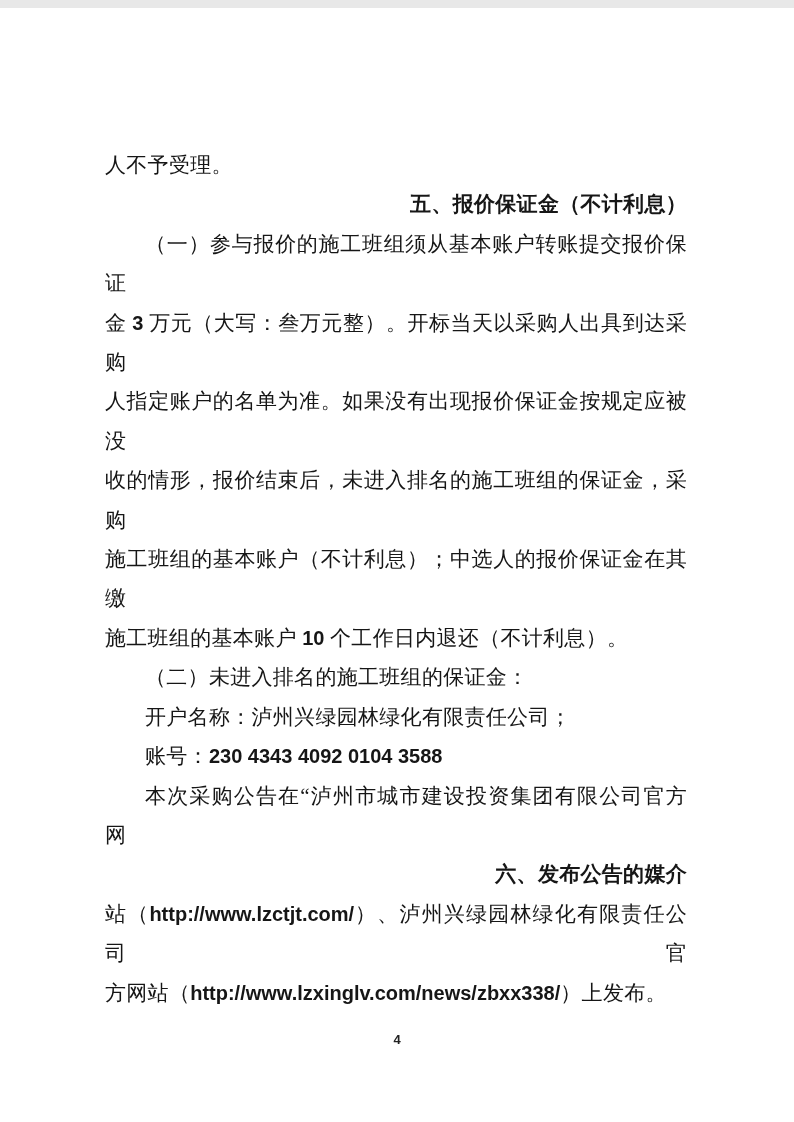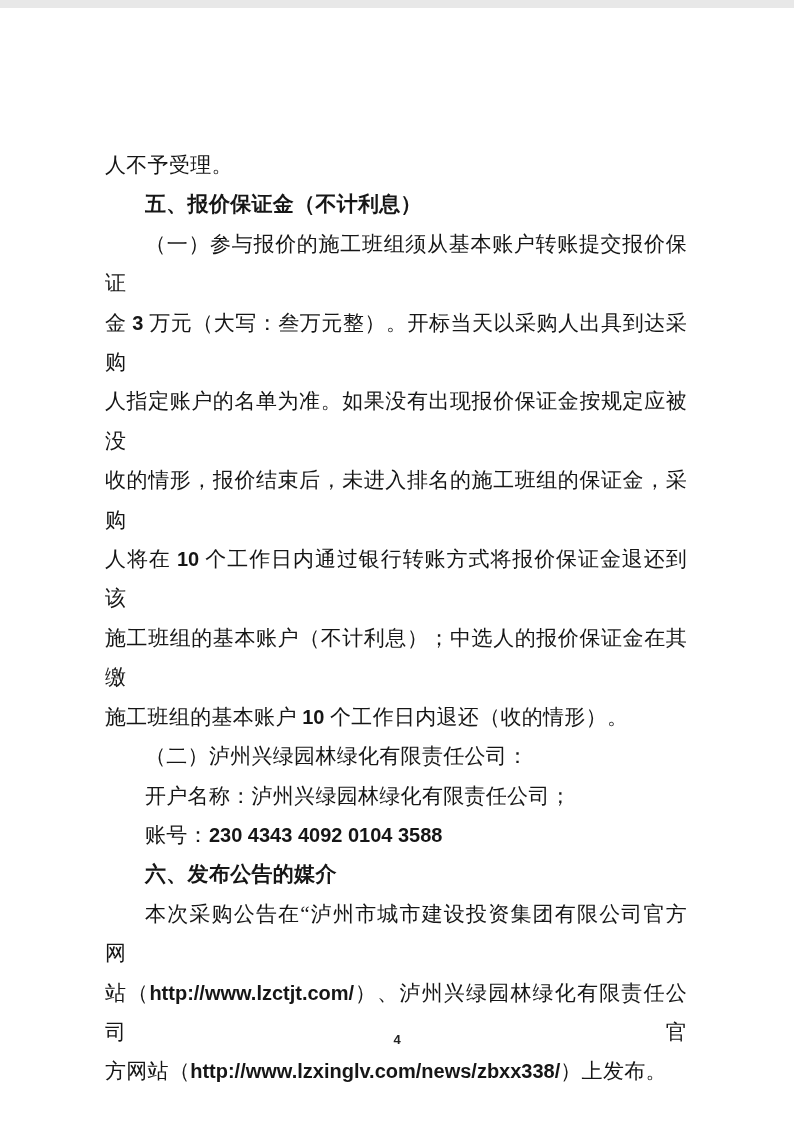--- a/index.html
+++ b/index.html
@@ -23,21 +23,21 @@
   .line {
     font-size: 21px;
     line-height: 39.4px;
     letter-spacing: 0.3px;
   }
   .indent { text-indent: 40px; }
   .full {
     text-align: justify;
     text-align-last: justify;
   }
-  .heading { font-weight: 700; }
+  .heading { font-weight: 700; text-align: right; }
   .seg-b {
     font-family: "Liberation Sans", sans-serif;
     font-weight: 700;
     font-size: 20px;
     letter-spacing: 0;
   }
   .seg-u {
     text-decoration-thickness: 2px;
     text-underline-offset: 4px;
   }
@@ -57,25 +57,24 @@
 <body>
 
 <div class="page">
   <div class="doc">
       <div class="line plain"><span class="">人不予受理。</span></div>
       <div class="line heading indent"><span class="">五、报价保证金（不计利息）</span></div>
       <div class="line indent full"><span class="">（一）参与报价的施工班组须从基本账户转账提交报价保证</span></div>
       <div class="line plain full"><span class="">金 </span><span class="seg-b">3</span><span class=""> 万元（大写：叁万元整）。开标当天以采购人出具到达采购</span></div>
       <div class="line plain full"><span class="">人指定账户的名单为准。如果没有出现报价保证金按规定应被没</span></div>
       <div class="line plain full"><span class="">收的情形，报价结束后，未进入排名的施工班组的保证金，采购</span></div>
-      <div class="line plain full"><span class="">人将在 </span><span class="seg-b">10</span><span class=""> 个工作日内通过银行转账方式将报价保证金退还到该</span></div>
       <div class="line plain full"><span class="">施工班组的基本账户（不计利息）；中选人的报价保证金在其缴</span></div>
-      <div class="line plain"><span class="">施工班组的基本账户 </span><span class="seg-b">10</span><span class=""> 个工作日内退还（收的情形）。</span></div>
-      <div class="line indent"><span class="">（二）泸州兴绿园林绿化有限责任公司：</span></div>
+      <div class="line plain"><span class="">施工班组的基本账户 </span><span class="seg-b">10</span><span class=""> 个工作日内退还（不计利息）。</span></div>
+      <div class="line indent"><span class="">（二）未进入排名的施工班组的保证金：</span></div>
       <div class="line indent"><span class="">开户名称：泸州兴绿园林绿化有限责任公司；</span></div>
       <div class="line indent"><span class="">账号：</span><span class="seg-b">230 4343 4092 0104 3588</span></div>
+      <div class="line indent full"><span class="">本次采购公告在“泸州市城市建设投资集团有限公司官方网</span></div>
       <div class="line heading indent"><span class="">六、发布公告的媒介</span></div>
-      <div class="line indent full"><span class="">本次采购公告在“泸州市城市建设投资集团有限公司官方网</span></div>
       <div class="line plain full"><span class="">站（</span><span class="seg-b seg-u">http://www.lzctjt.com/</span><span class="">）、泸州兴绿园林绿化有限责任公司官</span></div>
       <div class="line plain"><span class="">方网站（</span><span class="seg-b">http://www.lzxinglv.com/news/zbxx338/</span><span class="">）上发布。</span></div>
     </div>
   <div class="page-number">4</div>
 </div>
 
 </body></html>

